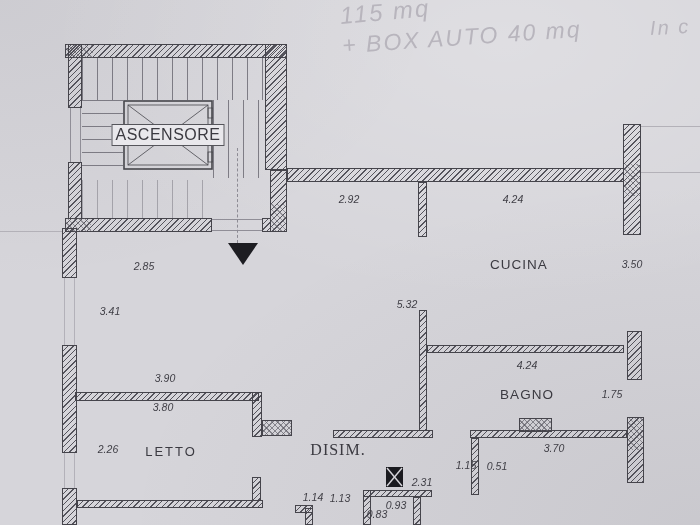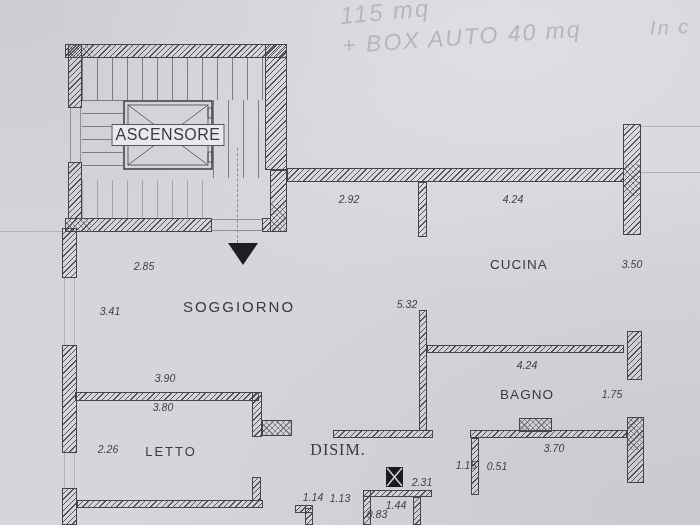--- a/index.html
+++ b/index.html
@@ -118,21 +118,20 @@
   <div class="wall" style="left:363px;top:490px;width:69px;height:7px;"></div>
   <div class="wall" style="left:363px;top:490px;width:8px;height:35px;"></div>
   <div class="wall" style="left:413px;top:497px;width:8px;height:28px;"></div>
   <svg class="abs" style="left:386px;top:467px;" width="17" height="20">
     <rect x="0.5" y="0.5" width="16" height="19" fill="#1a1a1f" stroke="#1a1a1f"></rect>
     <line x1="1" y1="1" x2="16" y2="19" stroke="#d6d5da" stroke-width="1.4"></line>
     <line x1="16" y1="1" x2="1" y2="19" stroke="#d6d5da" stroke-width="1.4"></line>
   </svg>
 
   <div class="room" style="left:519px;top:264px;font-size:13.5px;letter-spacing:1px;">CUCINA</div>
-  <div class="room" style="left:239px;top:306px;font-size:15px;letter-spacing:2px;">SOGGIORNO</div>
   <div class="room" style="left:527px;top:394px;font-size:13.5px;letter-spacing:1px;">BAGNO</div>
   <div class="room" style="left:171px;top:451px;font-size:13px;letter-spacing:2px;">LETTO</div>
   <div class="room" style="left:338px;top:450px;font-size:16px;letter-spacing:1px;font-family:Liberation Serif, serif;">DISIM.</div>
 
   <div class="dim" style="left:349px;top:199px;">2.92</div>
   <div class="dim" style="left:513px;top:199px;">4.24</div>
   <div class="dim" style="left:632px;top:264px;">3.50</div>
   <div class="dim" style="left:144px;top:266px;">2.85</div>
   <div class="dim" style="left:110px;top:311px;">3.41</div>
   <div class="dim" style="left:407px;top:304px;">5.32</div>
@@ -140,16 +139,16 @@
   <div class="dim" style="left:612px;top:394px;">1.75</div>
   <div class="dim" style="left:165px;top:378px;">3.90</div>
   <div class="dim" style="left:163px;top:407px;">3.80</div>
   <div class="dim" style="left:108px;top:449px;">2.26</div>
   <div class="dim" style="left:288px;top:497px;margin-left:25px;">1.14</div>
   <div class="dim" style="left:340px;top:498px;">1.13</div>
   <div class="dim" style="left:466px;top:465px;">1.15</div>
   <div class="dim" style="left:497px;top:466px;">0.51</div>
   <div class="dim" style="left:554px;top:448px;">3.70</div>
   <div class="dim" style="left:422px;top:482px;">2.31</div>
-  <div class="dim" style="left:396px;top:505px;">1.44</div>
+  <div class="dim" style="left:396px;top:505px;">0.93</div>
   <div class="dim" style="left:377px;top:514px;">0.83</div>
 
 </div>
 
 </body></html>

